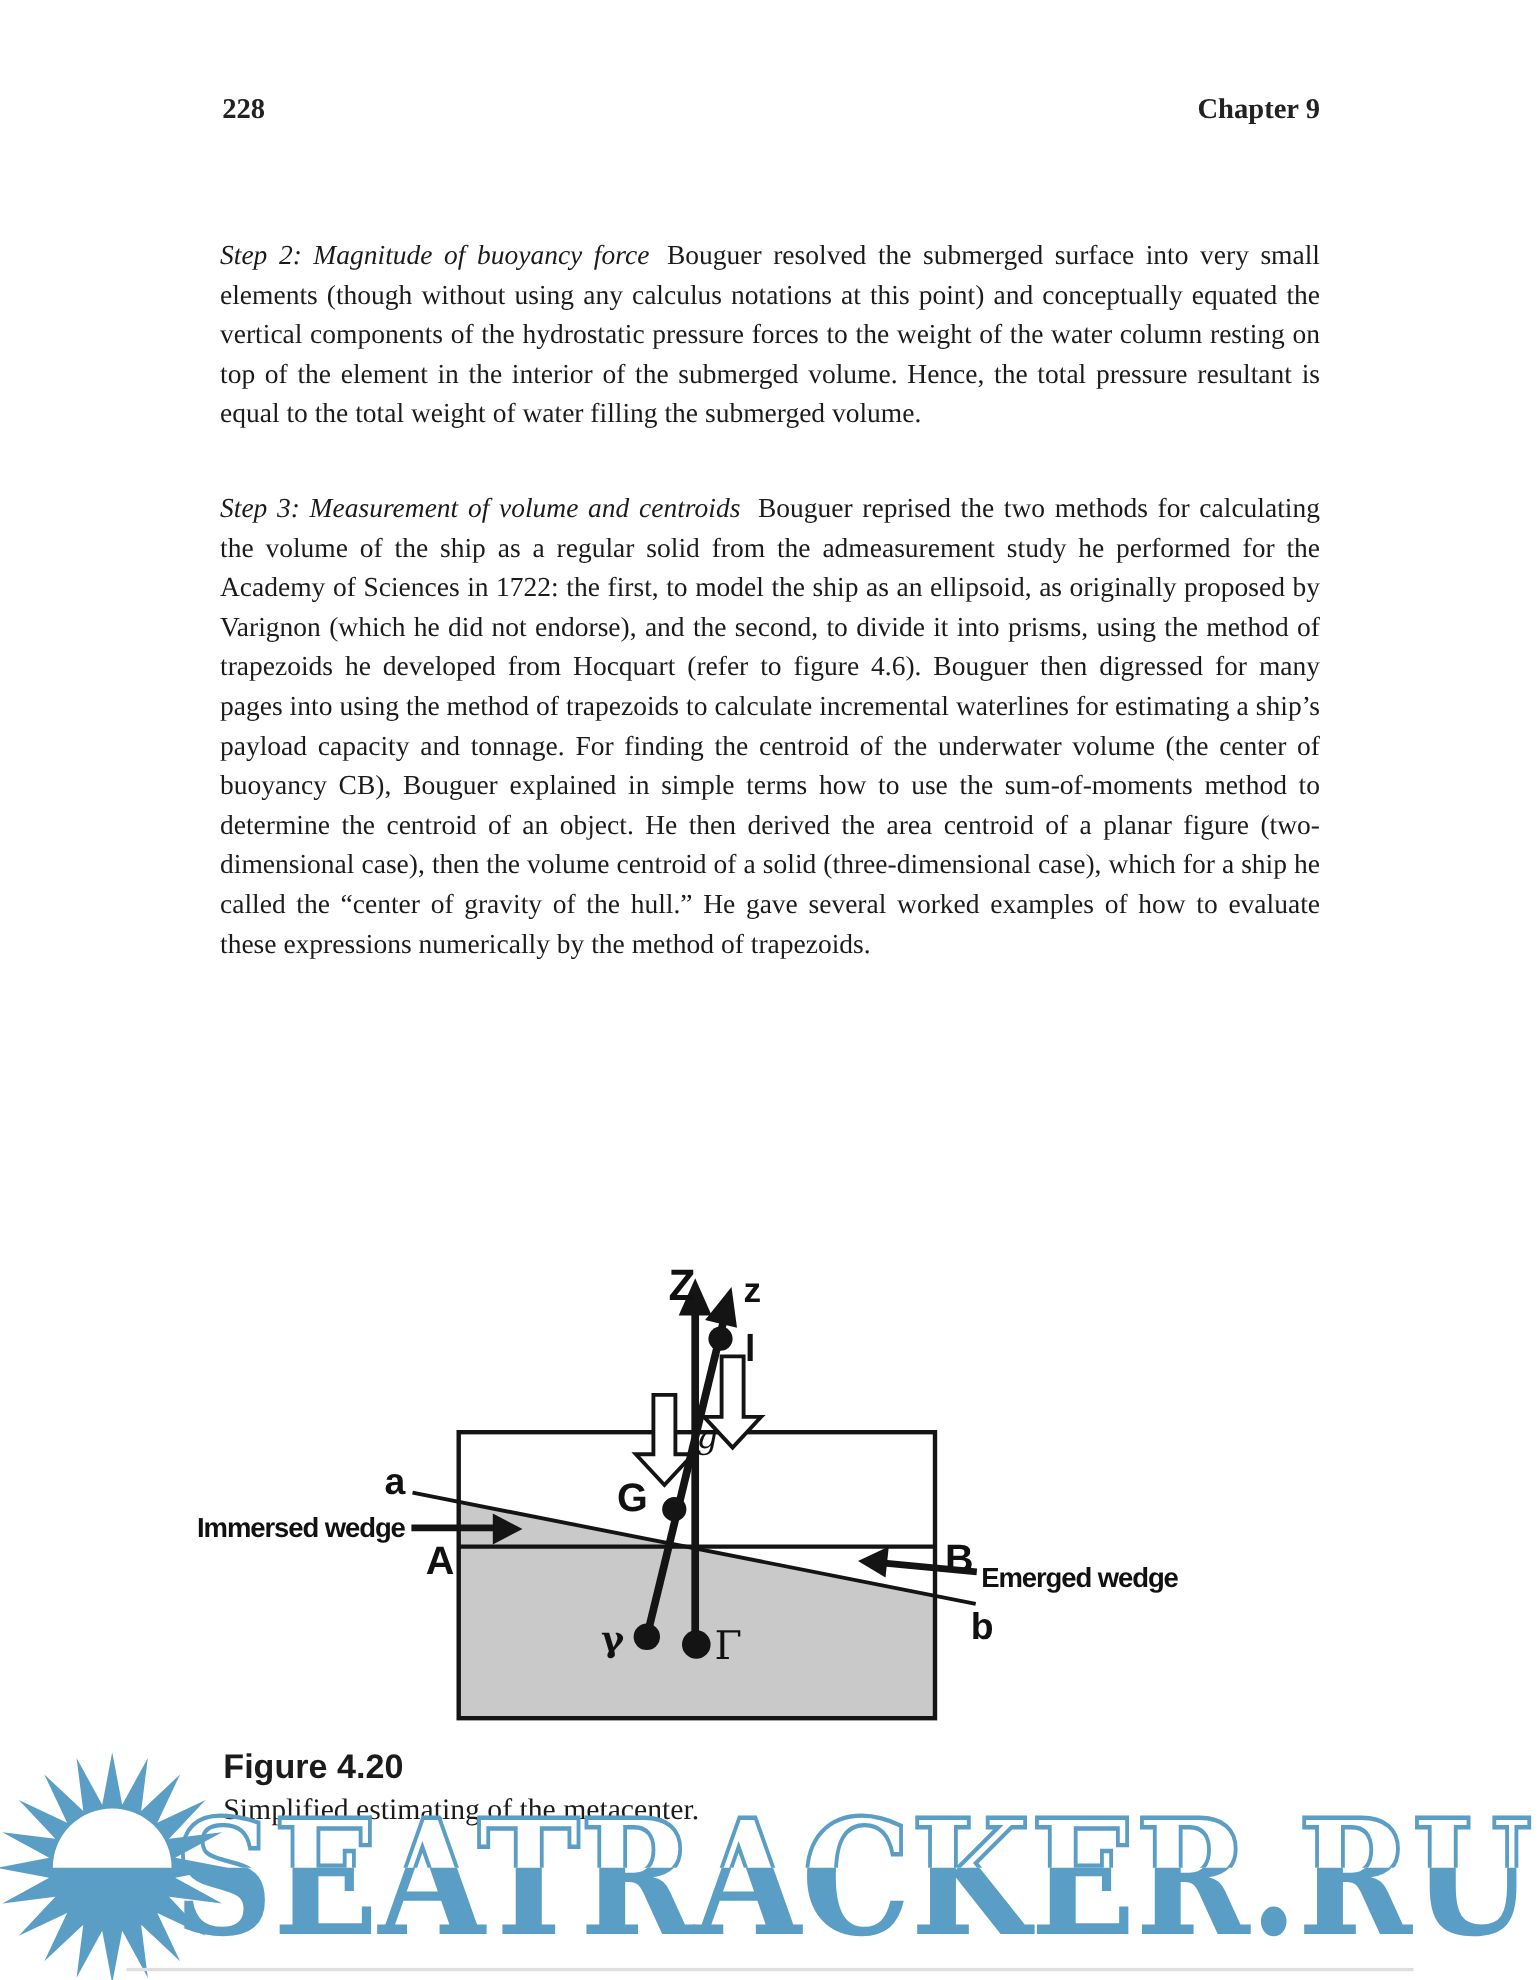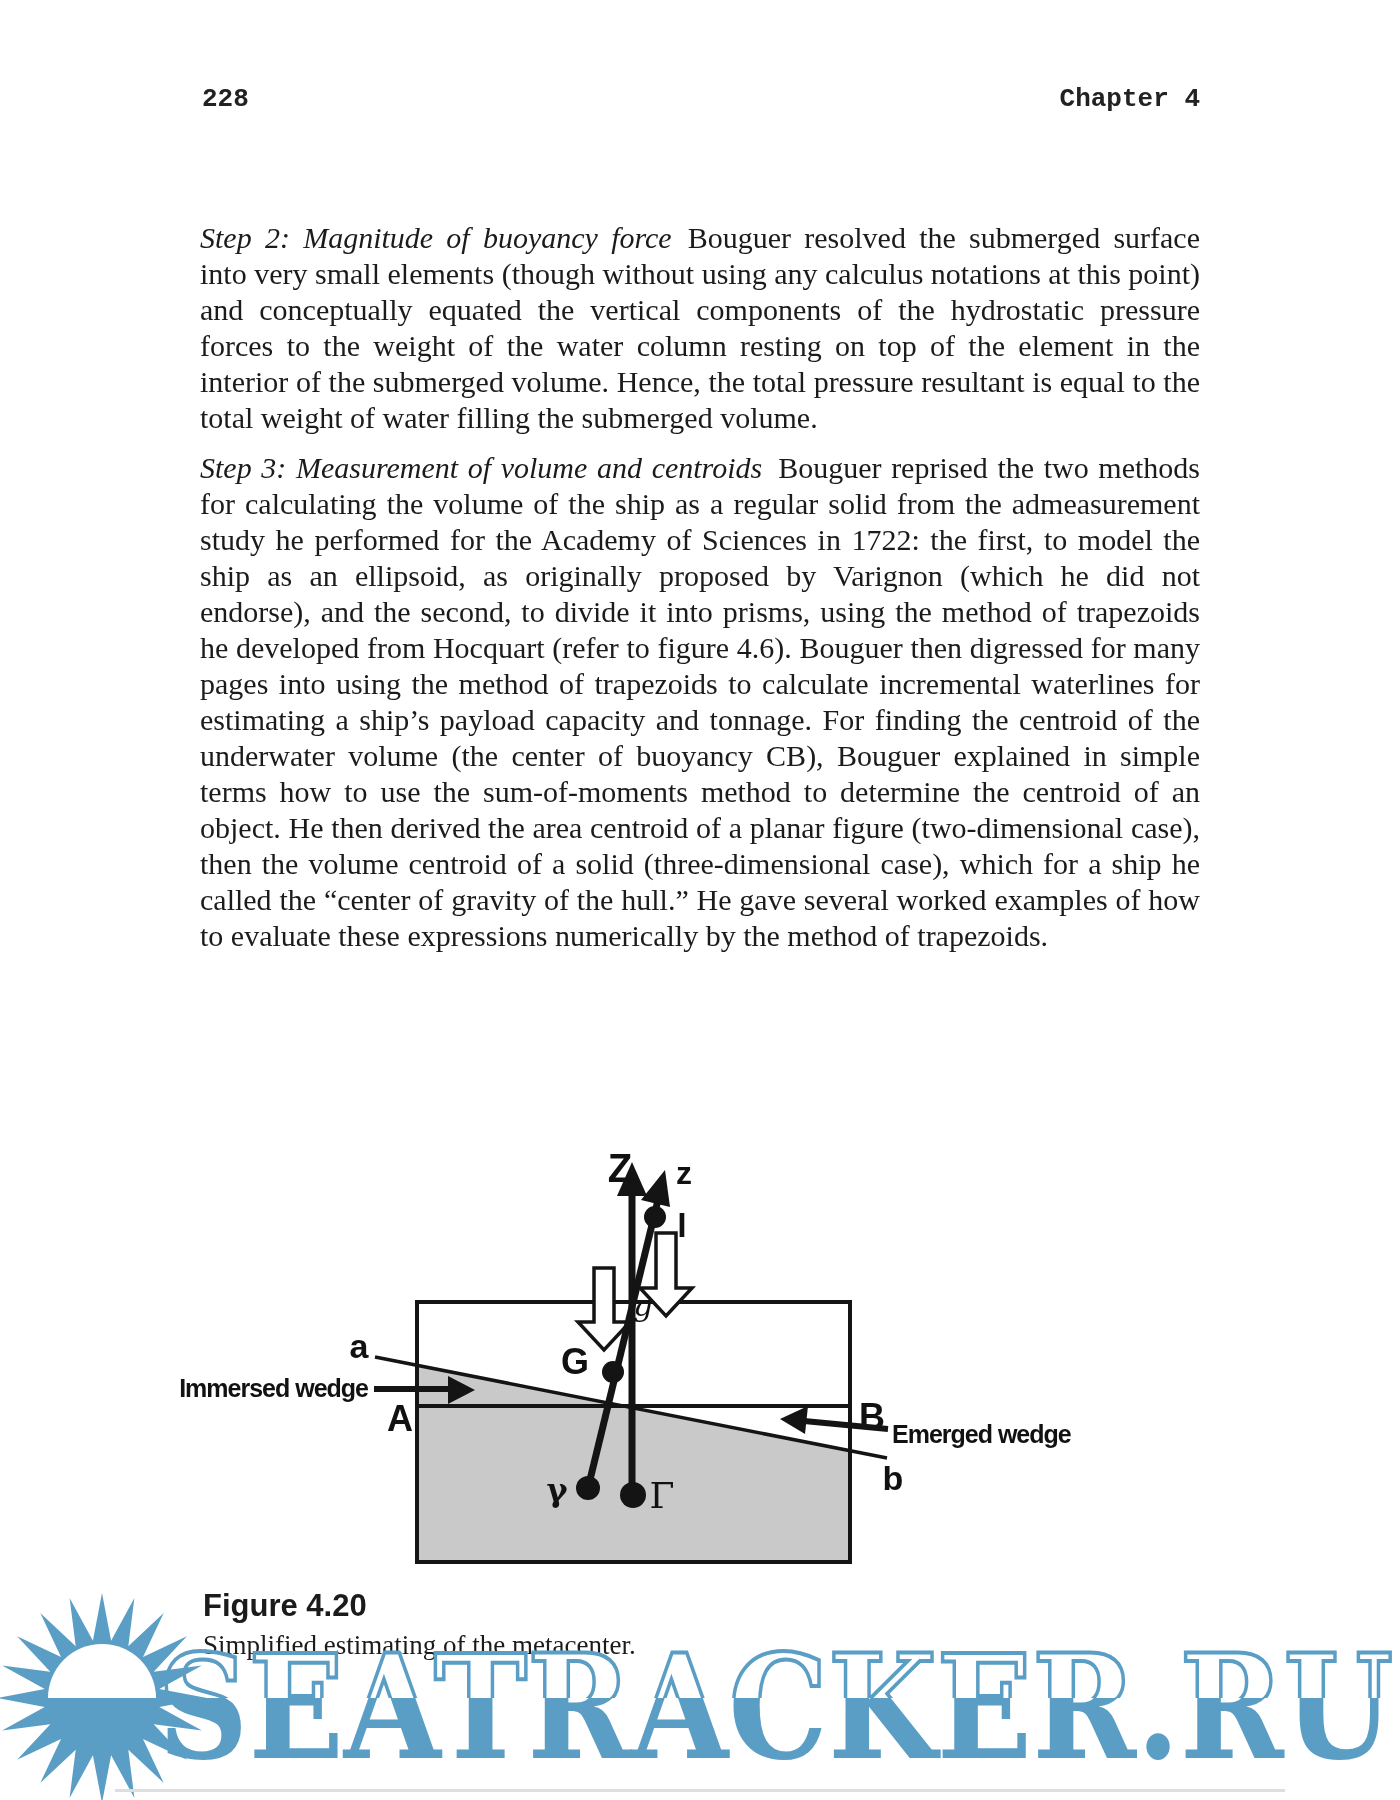--- a/index.html
+++ b/index.html
@@ -1,22 +1,22 @@
 <!DOCTYPE html>
 <html><head>
 <meta charset="utf-8">
 <style>
   html,body{margin:0;padding:0;background:#ffffff;}
   #page{position:relative;width:1400px;height:1800px;background:#ffffff;overflow:hidden;
         font-family:"Liberation Serif",serif;color:#1c1c1c;}
-  .hdr{position:absolute;top:84px;font-family:Liberation Mono, monospace;
+  .hdr{position:absolute;top:84px;font-family:Liberation Serif, serif;
        font-weight:bold;font-size:26px;color:#222;}
   #page-num{left:202px;}
   #chapter{left:200px;width:1000px;text-align:right;}
-  .para{position:absolute;left:200px;width:1000px;font-size:30px;line-height:36px;
+  .para{position:absolute;left:200px;width:1000px;font-size:25px;line-height:36px;
         text-align:justify;color:#1b1b1b;}
   .lead-in{font-style:italic;}
   .para-body{padding-left:16px;}
   #para-1{top:190px;}
   #para-2{top:420px;}
   #para-3{top:994px;}
   #figure-420{position:absolute;left:170px;top:1140px;}
   .fig-label{font-family:"Liberation Sans",sans-serif;font-weight:bold;fill:#111;}
   .fig-serif{font-family:"DejaVu Serif",serif;fill:#111;}
   #caption{position:absolute;left:203px;top:1588px;}
@@ -24,21 +24,21 @@
   #caption-text{font-size:27px;margin-top:6px;color:#1b1b1b;}
   #watermark{position:absolute;left:0;top:1580px;pointer-events:none;}
   #bottom-rule{position:absolute;left:115px;top:1789px;width:1170px;height:3px;background:#dedede;}
 </style>
 </head>
 <body>
 
 <div id="page">
 
   <div id="page-num" class="hdr">228</div>
-  <div id="chapter" class="hdr">Chapter 4</div>
+  <div id="chapter" class="hdr">Chapter 9</div>
 
   <p id="para-1" class="para"><i class="lead-in">Step 2: Magnitude of buoyancy force</i><span class="para-body">Bouguer resolved the submerged surface into very small elements (though without using any calculus notations at this point) and conceptually equated the vertical components of the hydrostatic pressure forces to the weight of the water column resting on top of the element in the interior of the submerged volume. Hence, the total pressure resultant is equal to the total weight of water filling the submerged volume.</span></p>
 
   <p id="para-2" class="para"><i class="lead-in">Step 3: Measurement of volume and centroids</i><span class="para-body">Bouguer reprised the two methods for calculating the volume of the ship as a regular solid from the admeasurement study he performed for the Academy of Sciences in 1722: the first, to model the ship as an ellipsoid, as originally proposed by Varignon (which he did not endorse), and the second, to divide it into prisms, using the method of trapezoids he developed from Hocquart (refer to figure 4.6). Bouguer then digressed for many pages into using the method of trapezoids to calculate incremental waterlines for estimating a ship’s payload capacity and tonnage. For finding the centroid of the underwater volume (the center of buoyancy CB), Bouguer explained in simple terms how to use the sum-of-moments method to determine the centroid of an object. He then derived the area centroid of a planar figure (two-dimensional case), then the volume centroid of a solid (three-dimensional case), which for a ship he called the “center of gravity of the hull.” He gave several worked examples of how to evaluate these expressions numerically by the method of trapezoids.</span></p>
 
 
   <svg id="figure-420" width="910" height="435" viewBox="0 0 910 435">
 
     <polygon points="247,225 680,311 680,422 247,422" fill="#c9c9c9"></polygon>
 

